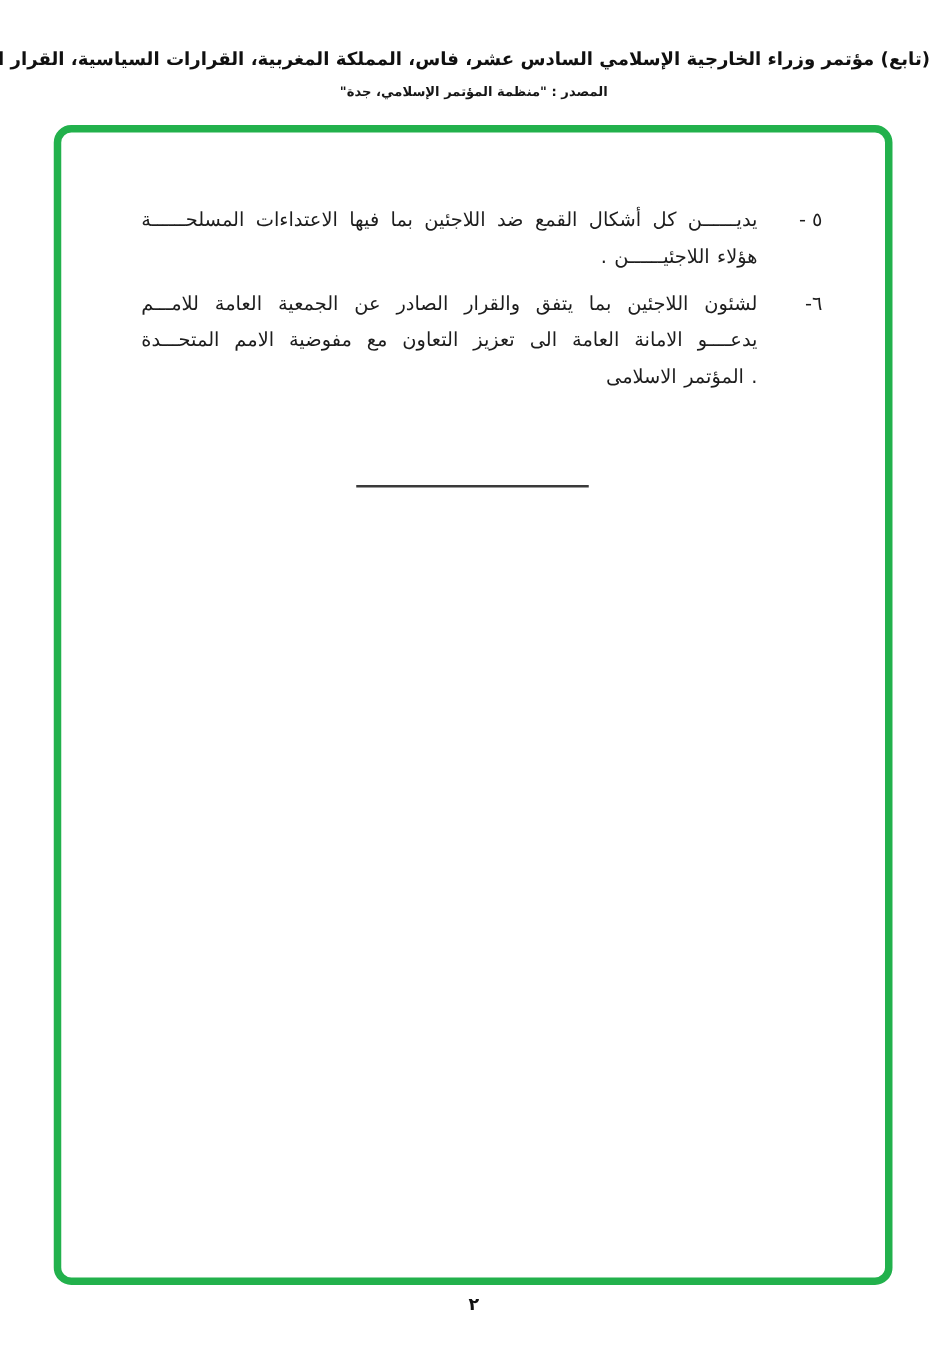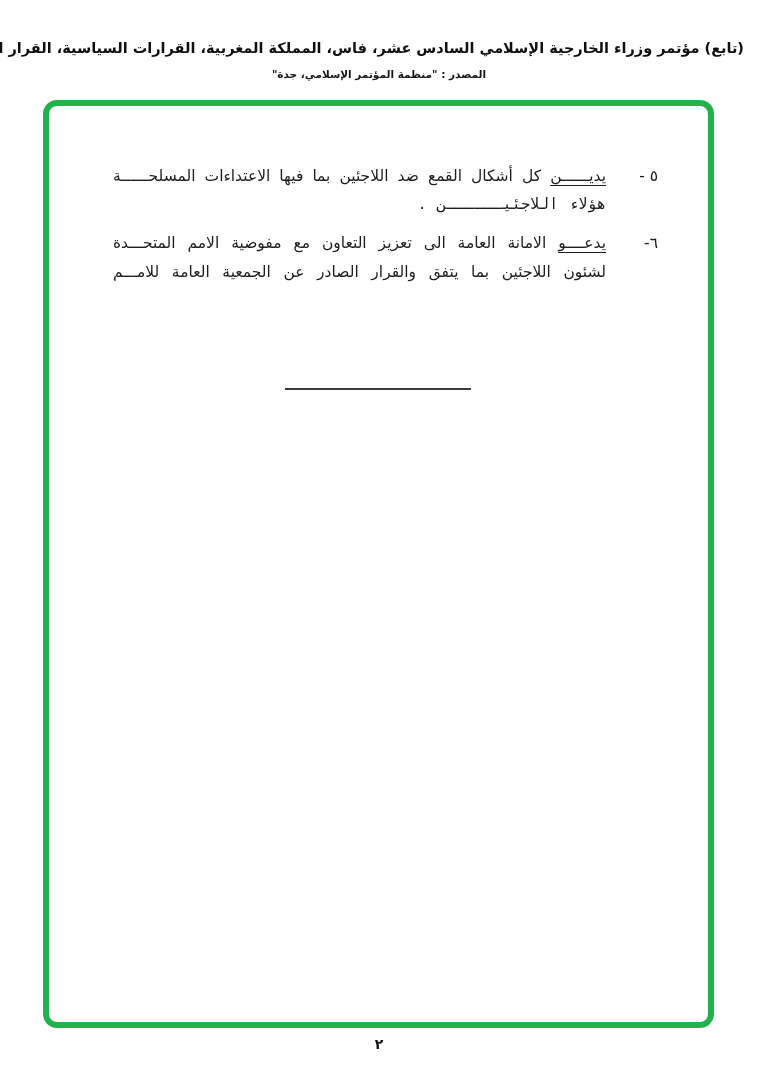--- a/index.html
+++ b/index.html
@@ -72,24 +72,22 @@
   }
   .line {
     direction: rtl;
     text-align: justify;
     text-align-last: justify;
     word-spacing: 1px;
   }
   .line.last {
     text-align: center;
     text-align-last: right;
-    font-family: Liberation Mono, monospace;
   }
   .u {
-    text-decoration: underline;
     text-underline-offset: 4px;
   }
 
   
   .divider {
     position: absolute;
     left: 236px; top: 282px;
     width: 186px; height: 2px;
     background: #3a3a3a;
   }
@@ -121,25 +119,26 @@
           <span class="u">يديــــــن</span>
           <span>كل أشكال القمع ضد اللاجئين بما فيها الاعتداءات المسلحــــــة</span>
         </div>
         <div class="line last">هؤلاء اللاجئيــــــن .</div>
       </div>
     </div>
 
     <div class="item">
       <div class="item-marker">٦-</div>
       <div class="item-text">
+        <div class="line">لشئون اللاجئين بما يتفق والقرار الصادر عن الجمعية العامة للامـــم</div>
         <div class="line">
           <span class="u">يدعــــو</span>
           <span>الامانة العامة الى تعزيز التعاون مع مفوضية الامم المتحـــدة</span>
         </div>
-        <div class="line">لشئون اللاجئين بما يتفق والقرار الصادر عن الجمعية العامة للامـــم</div>
+        <div class="line last">. المؤتمر الاسلامى</div>
       </div>
     </div>
 
   </div>
 
   <div class="divider" style="background: rgb(58, 58, 58);"></div>
 </div>
 
 <div class="abs page-number">٢</div>
 

